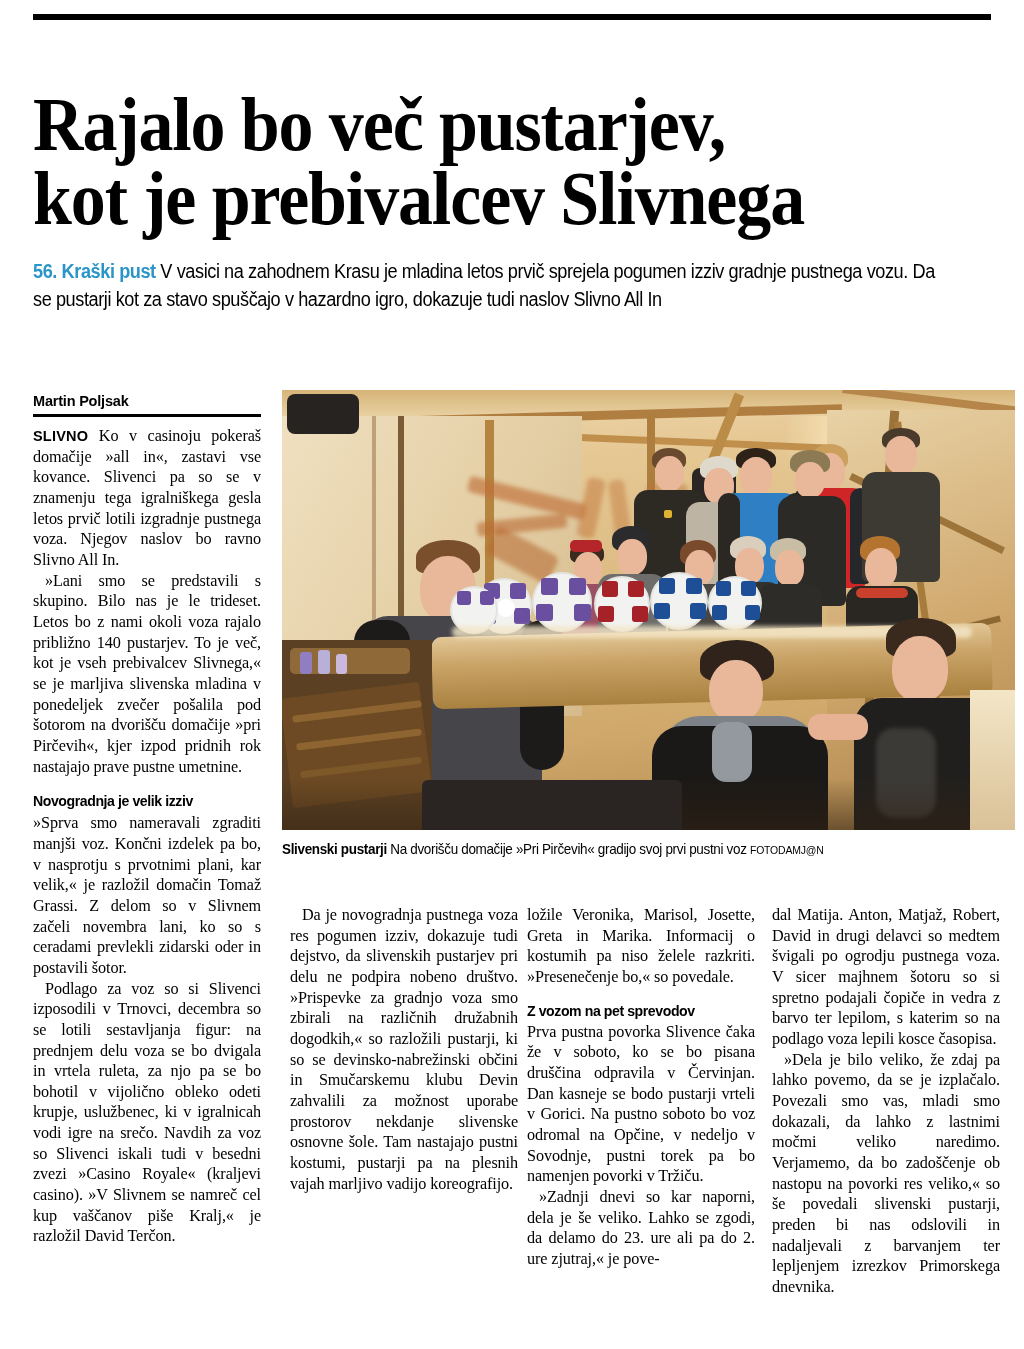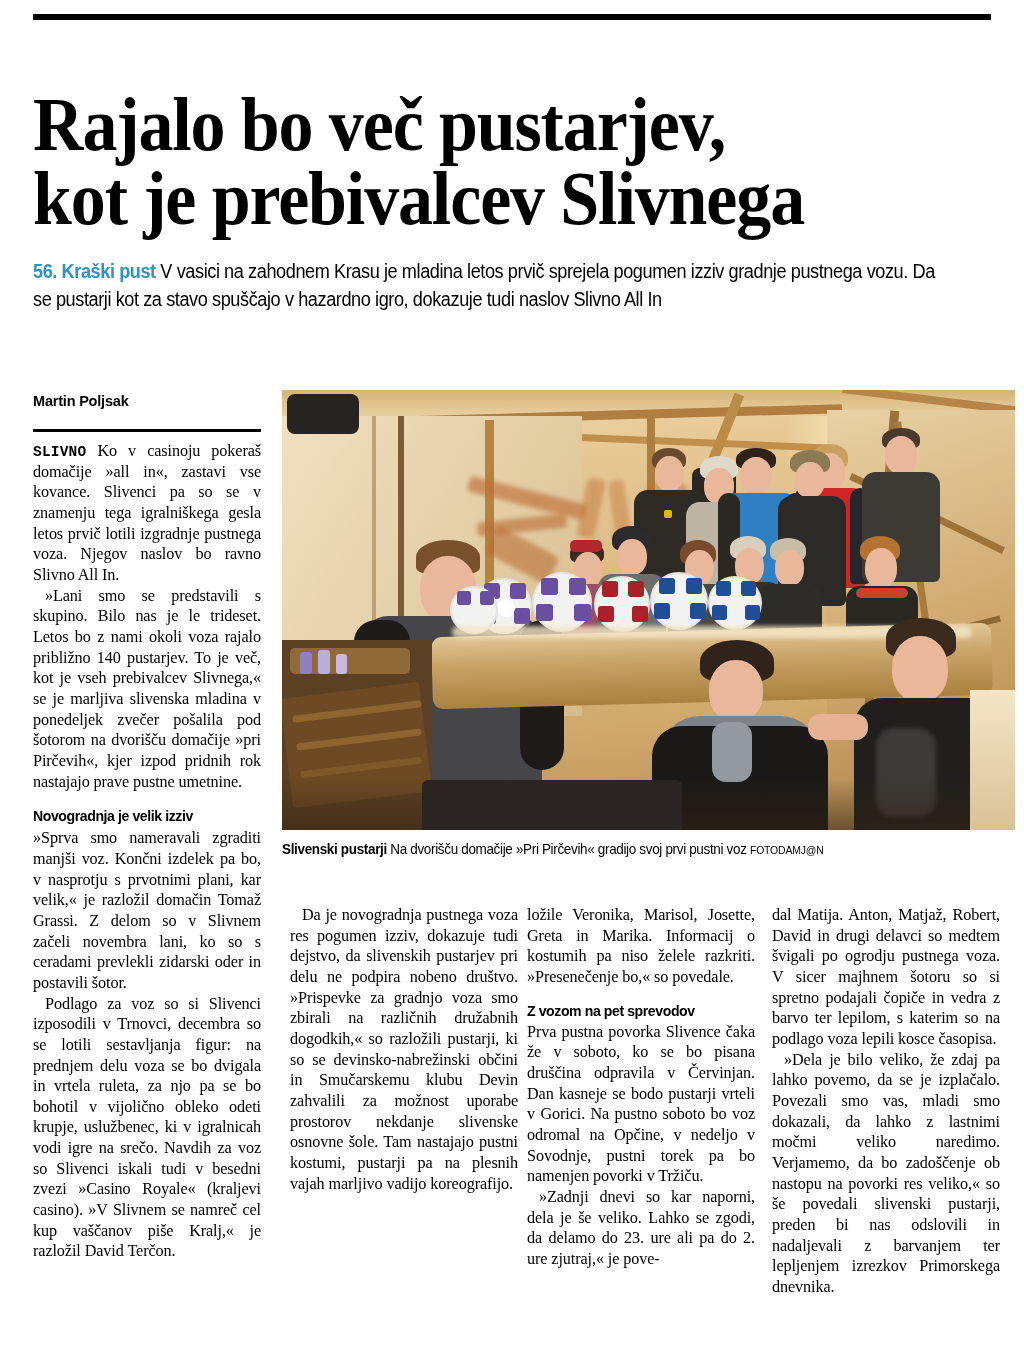--- a/index.html
+++ b/index.html
@@ -51,35 +51,35 @@
 
   
   .col1 {
     position:absolute; left:33px; top:393px; width:228px;
   }
   .byline {
     font-family:"Liberation Sans", sans-serif;
     font-weight:bold;
     font-size:14.5px;
     letter-spacing:-0.2px;
-    padding-bottom:20px;
+    padding-bottom:5px;
   }
   .byline-rule { height:3px; background:#000; margin-bottom:9px; }
 
   .body-text {
     font-family:"Liberation Serif", serif;
     font-size:16.2px;
     line-height:1.275;
     text-align:justify;
     hyphens:none;
     letter-spacing:-0.1px;
   }
   .body-text p { margin:0; text-indent:12px; }
   .body-text p.first { text-indent:0; }
-  .drop-city { font-weight:bold; font-family:Liberation Mono, monospace; font-size:14.5px; letter-spacing:0.2px;}
+  .drop-city { font-weight:bold; font-family:Liberation Sans, sans-serif; font-size:14.5px; letter-spacing:0.2px;}
 
   .subhead {
     font-family:"Liberation Sans", sans-serif;
     font-weight:bold;
     font-size:15px;
     letter-spacing:-0.45px;
     transform:scaleX(0.94);
     transform-origin:left center;
     margin-top:14px;
     margin-bottom:3px;

